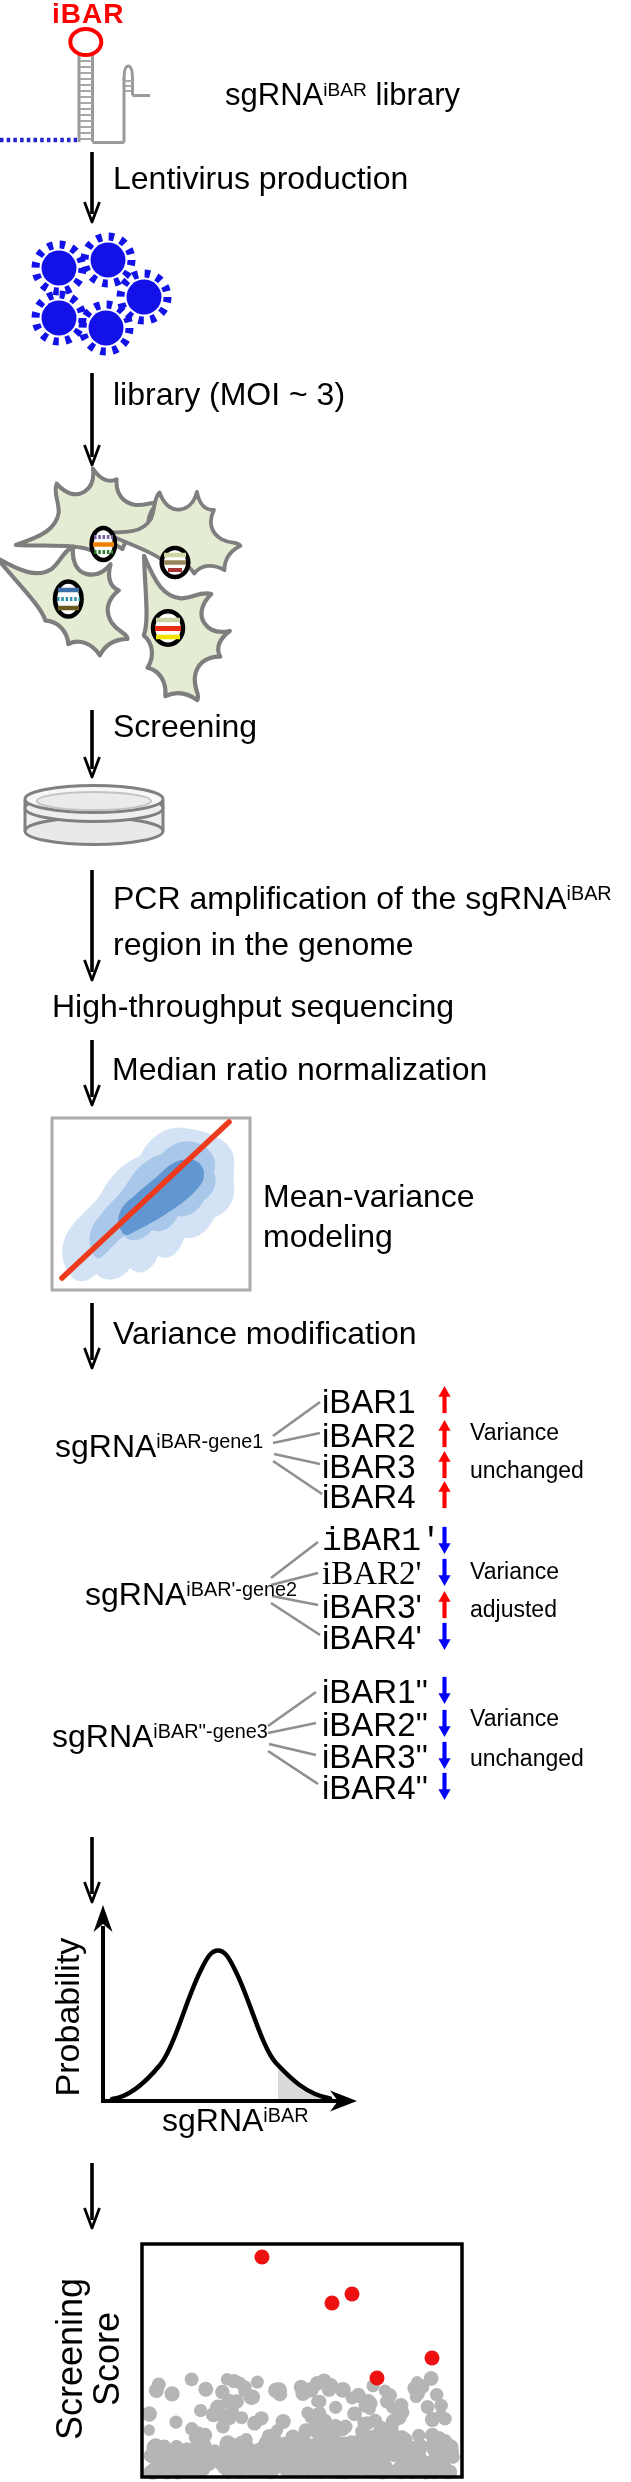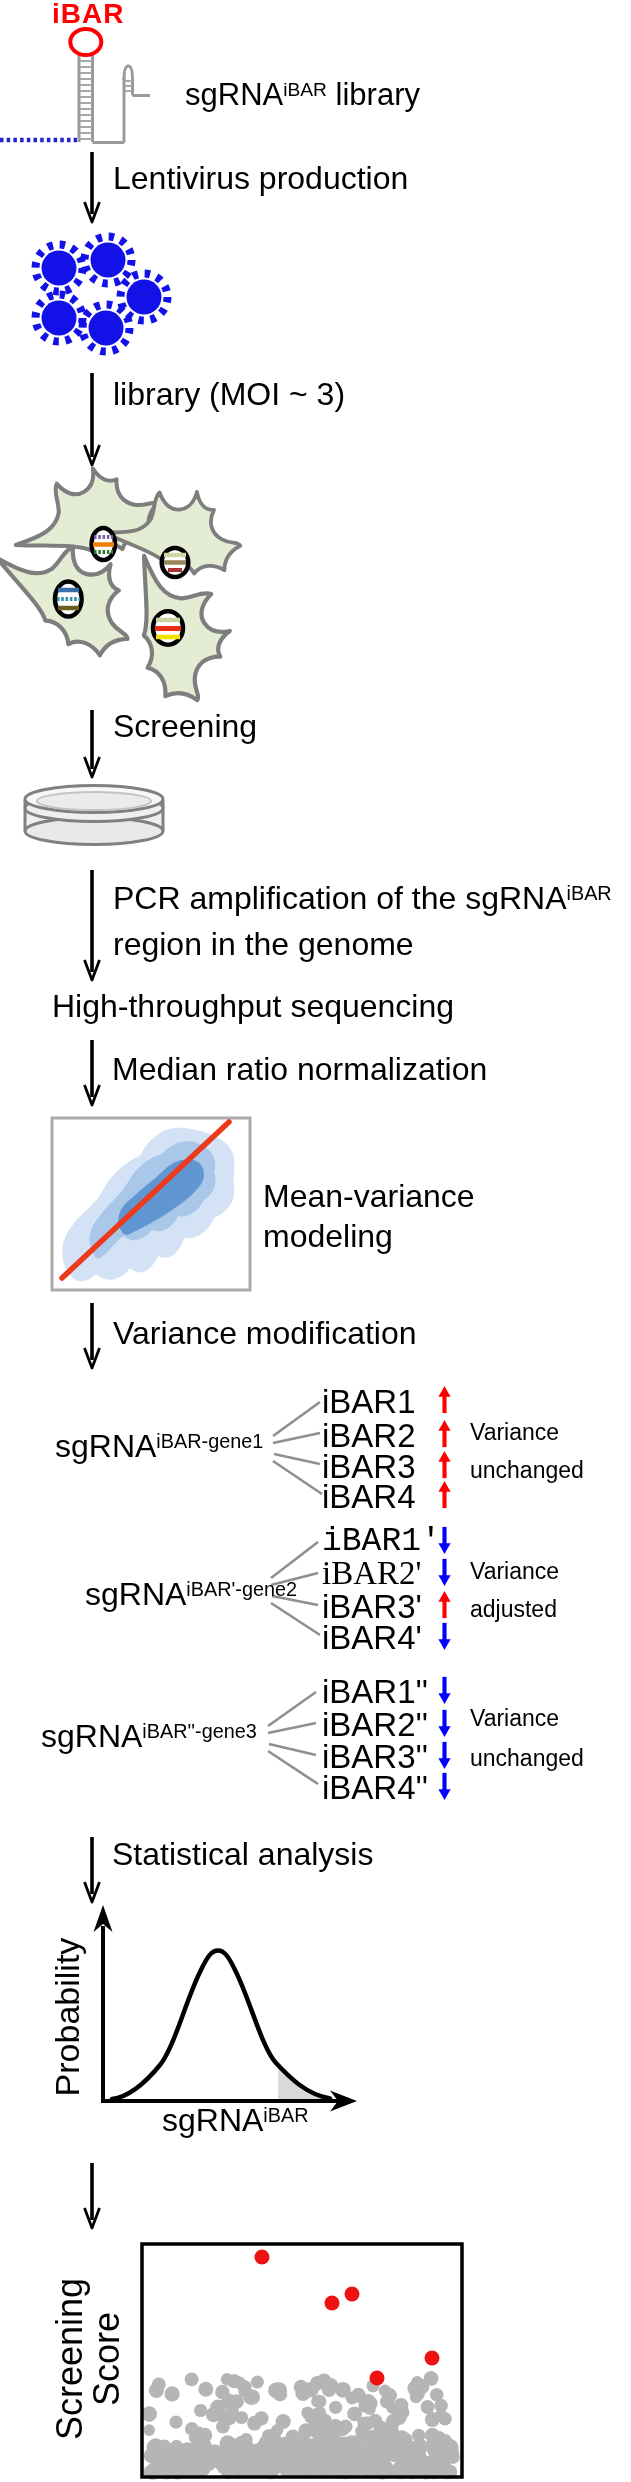--- a/index.html
+++ b/index.html
@@ -3,21 +3,21 @@
 <meta charset="utf-8">
 <style>
   html,body{margin:0;padding:0;background:#fff;}
   .canvas{position:relative;width:631px;height:2482px;background:#fff;overflow:hidden;
           font-family:"Liberation Sans","DejaVu Sans",sans-serif;color:#000;}
   .gfx{position:absolute;left:0;top:0;}
   .txt{position:absolute;white-space:nowrap;line-height:1.12;}
   .step{font-size:32px;}
   .sup{font-size:0.62em;position:relative;top:-0.45em;}
   .ibar-red{font-size:28px;font-weight:bold;color:var(--accent-red);letter-spacing:1px;}
-  .lib{font-size:31px;}
+  .lib{font-size:31px;margin-left:40px;}
   .hts{font-size:32px;}
   .mv{font-size:32px;line-height:40px;}
   .gene{font-size:32px;}
   .ibar-row{position:absolute;left:322px;height:34px;font-size:33px;}
   .note{font-size:23px;line-height:38px;}
   .rot{transform:rotate(-90deg);text-align:center;}
   .axis-label{font-size:34px;}
   .bell-x{font-size:32px;}
   .mini-arrow{position:absolute;left:115px;top:2px;width:15px;height:30px;}
   .mini-arrow line{stroke-width:4.4;fill:none;}
@@ -797,21 +797,21 @@
       </svg></div>
   <div class="ibar-row" style="top:1619px;"><span>iBAR4'</span><svg class="mini-arrow arr-down" viewBox="0 0 16 30">
         <line x1="8" y1="10" x2="8" y2="29"></line>
         <polygon points="8,0 14.5,11.5 1.5,11.5"></polygon>
       </svg></div>
   <div class="txt note" style="left:470px;top:1552px;">
     <div>Variance</div>
       <div>adjusted</div>
   </div>
 
-  <div class="txt gene" style="left:41px;top:1719px;text-align:right;"><span>sgRNA</span><span class="sup">iBAR''-gene3</span></div>
+  <div class="txt gene" style="left:52px;top:1719px;text-align:right;"><span>sgRNA</span><span class="sup">iBAR''-gene3</span></div>
   <div class="ibar-row" style="top:1673px;"><span>iBAR1''</span><svg class="mini-arrow arr-down" viewBox="0 0 16 30">
         <line x1="8" y1="10" x2="8" y2="29"></line>
         <polygon points="8,0 14.5,11.5 1.5,11.5"></polygon>
       </svg></div>
   <div class="ibar-row" style="top:1706px;"><span>iBAR2''</span><svg class="mini-arrow arr-down" viewBox="0 0 16 30">
         <line x1="8" y1="10" x2="8" y2="29"></line>
         <polygon points="8,0 14.5,11.5 1.5,11.5"></polygon>
       </svg></div>
   <div class="ibar-row" style="top:1738px;"><span>iBAR3''</span><svg class="mini-arrow arr-down" viewBox="0 0 16 30">
         <line x1="8" y1="10" x2="8" y2="29"></line>
@@ -819,21 +819,20 @@
       </svg></div>
   <div class="ibar-row" style="top:1769px;"><span>iBAR4''</span><svg class="mini-arrow arr-down" viewBox="0 0 16 30">
         <line x1="8" y1="10" x2="8" y2="29"></line>
         <polygon points="8,0 14.5,11.5 1.5,11.5"></polygon>
       </svg></div>
   <div class="txt note" style="left:470px;top:1698px;line-height:40px;">
     <div>Variance</div>
       <div>unchanged</div>
   </div>
 
-  <div class="txt step" style="left:112px;top:1837px;">Statistical analysis</div>
 
   <div class="txt axis-label rot" style="left:-43px;top:1998px;width:220px;">Probability</div>
   <div class="txt bell-x" style="left:162px;top:2103px;"><span>sgRNA</span><span class="sup">iBAR</span></div>
 
 
   <div class="txt axis-label rot" style="left:-42px;top:2322px;width:260px;line-height:37px;font-size:36px;">
     <div>Screening</div>
       <div>Score</div>
   </div>
 

